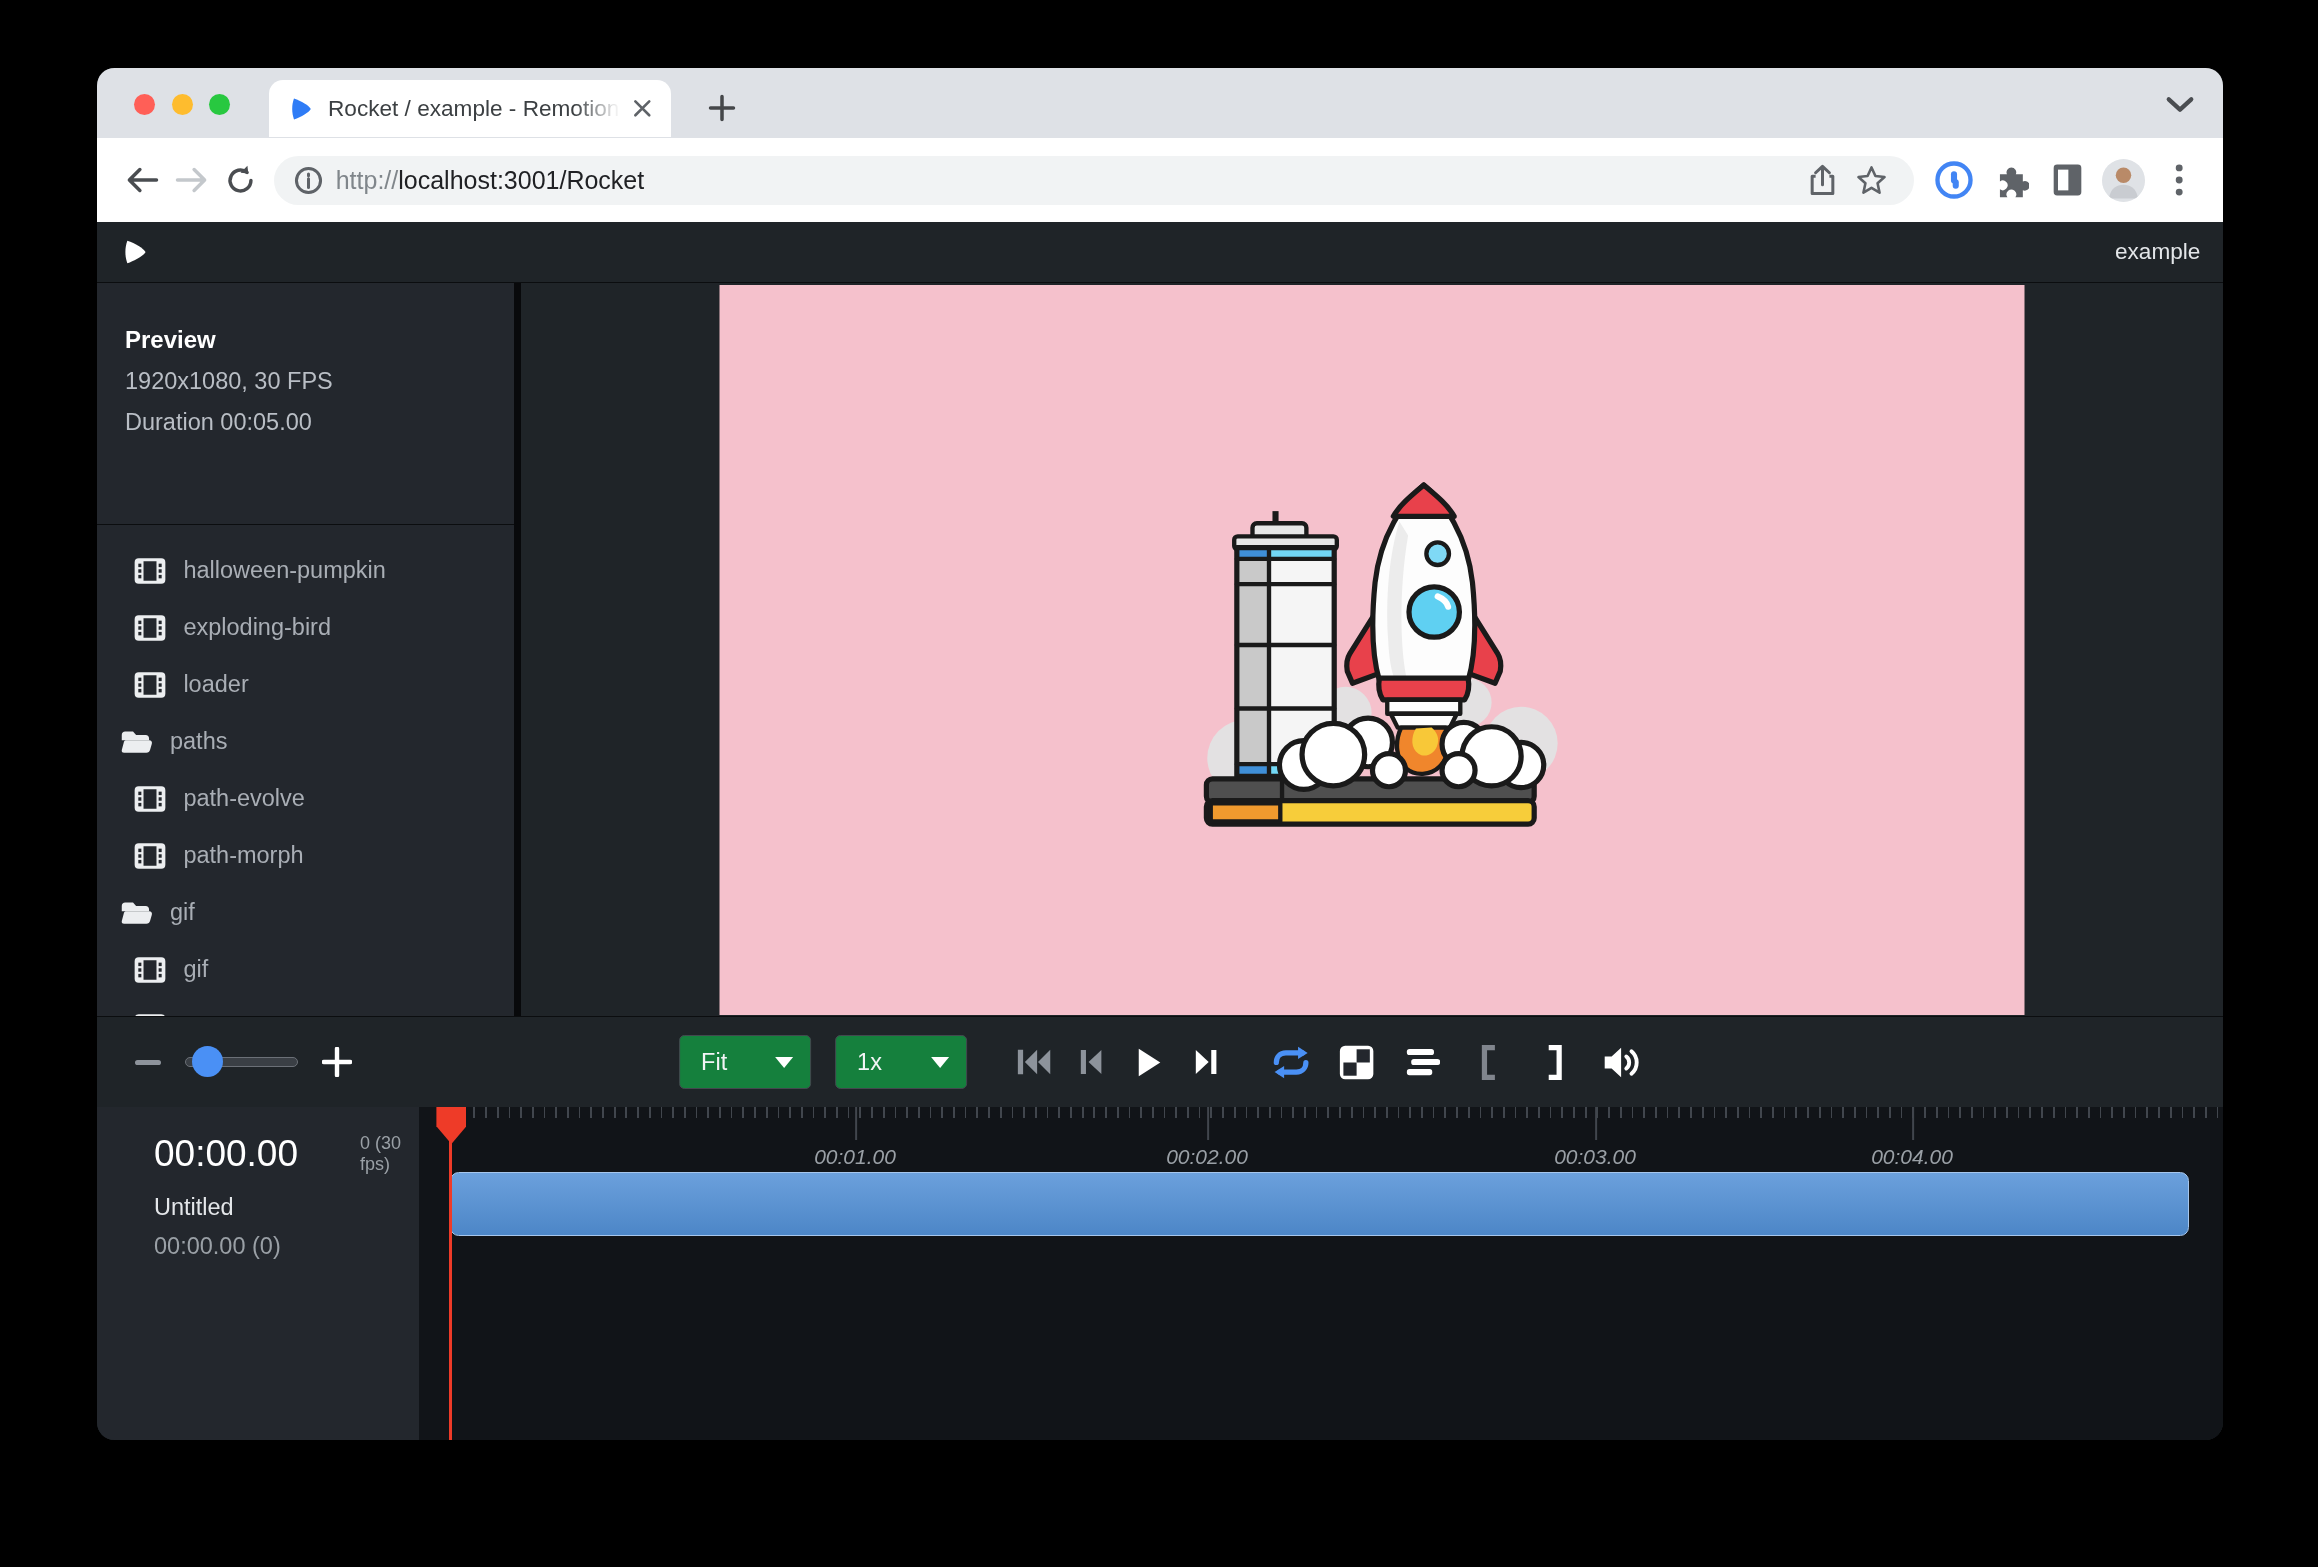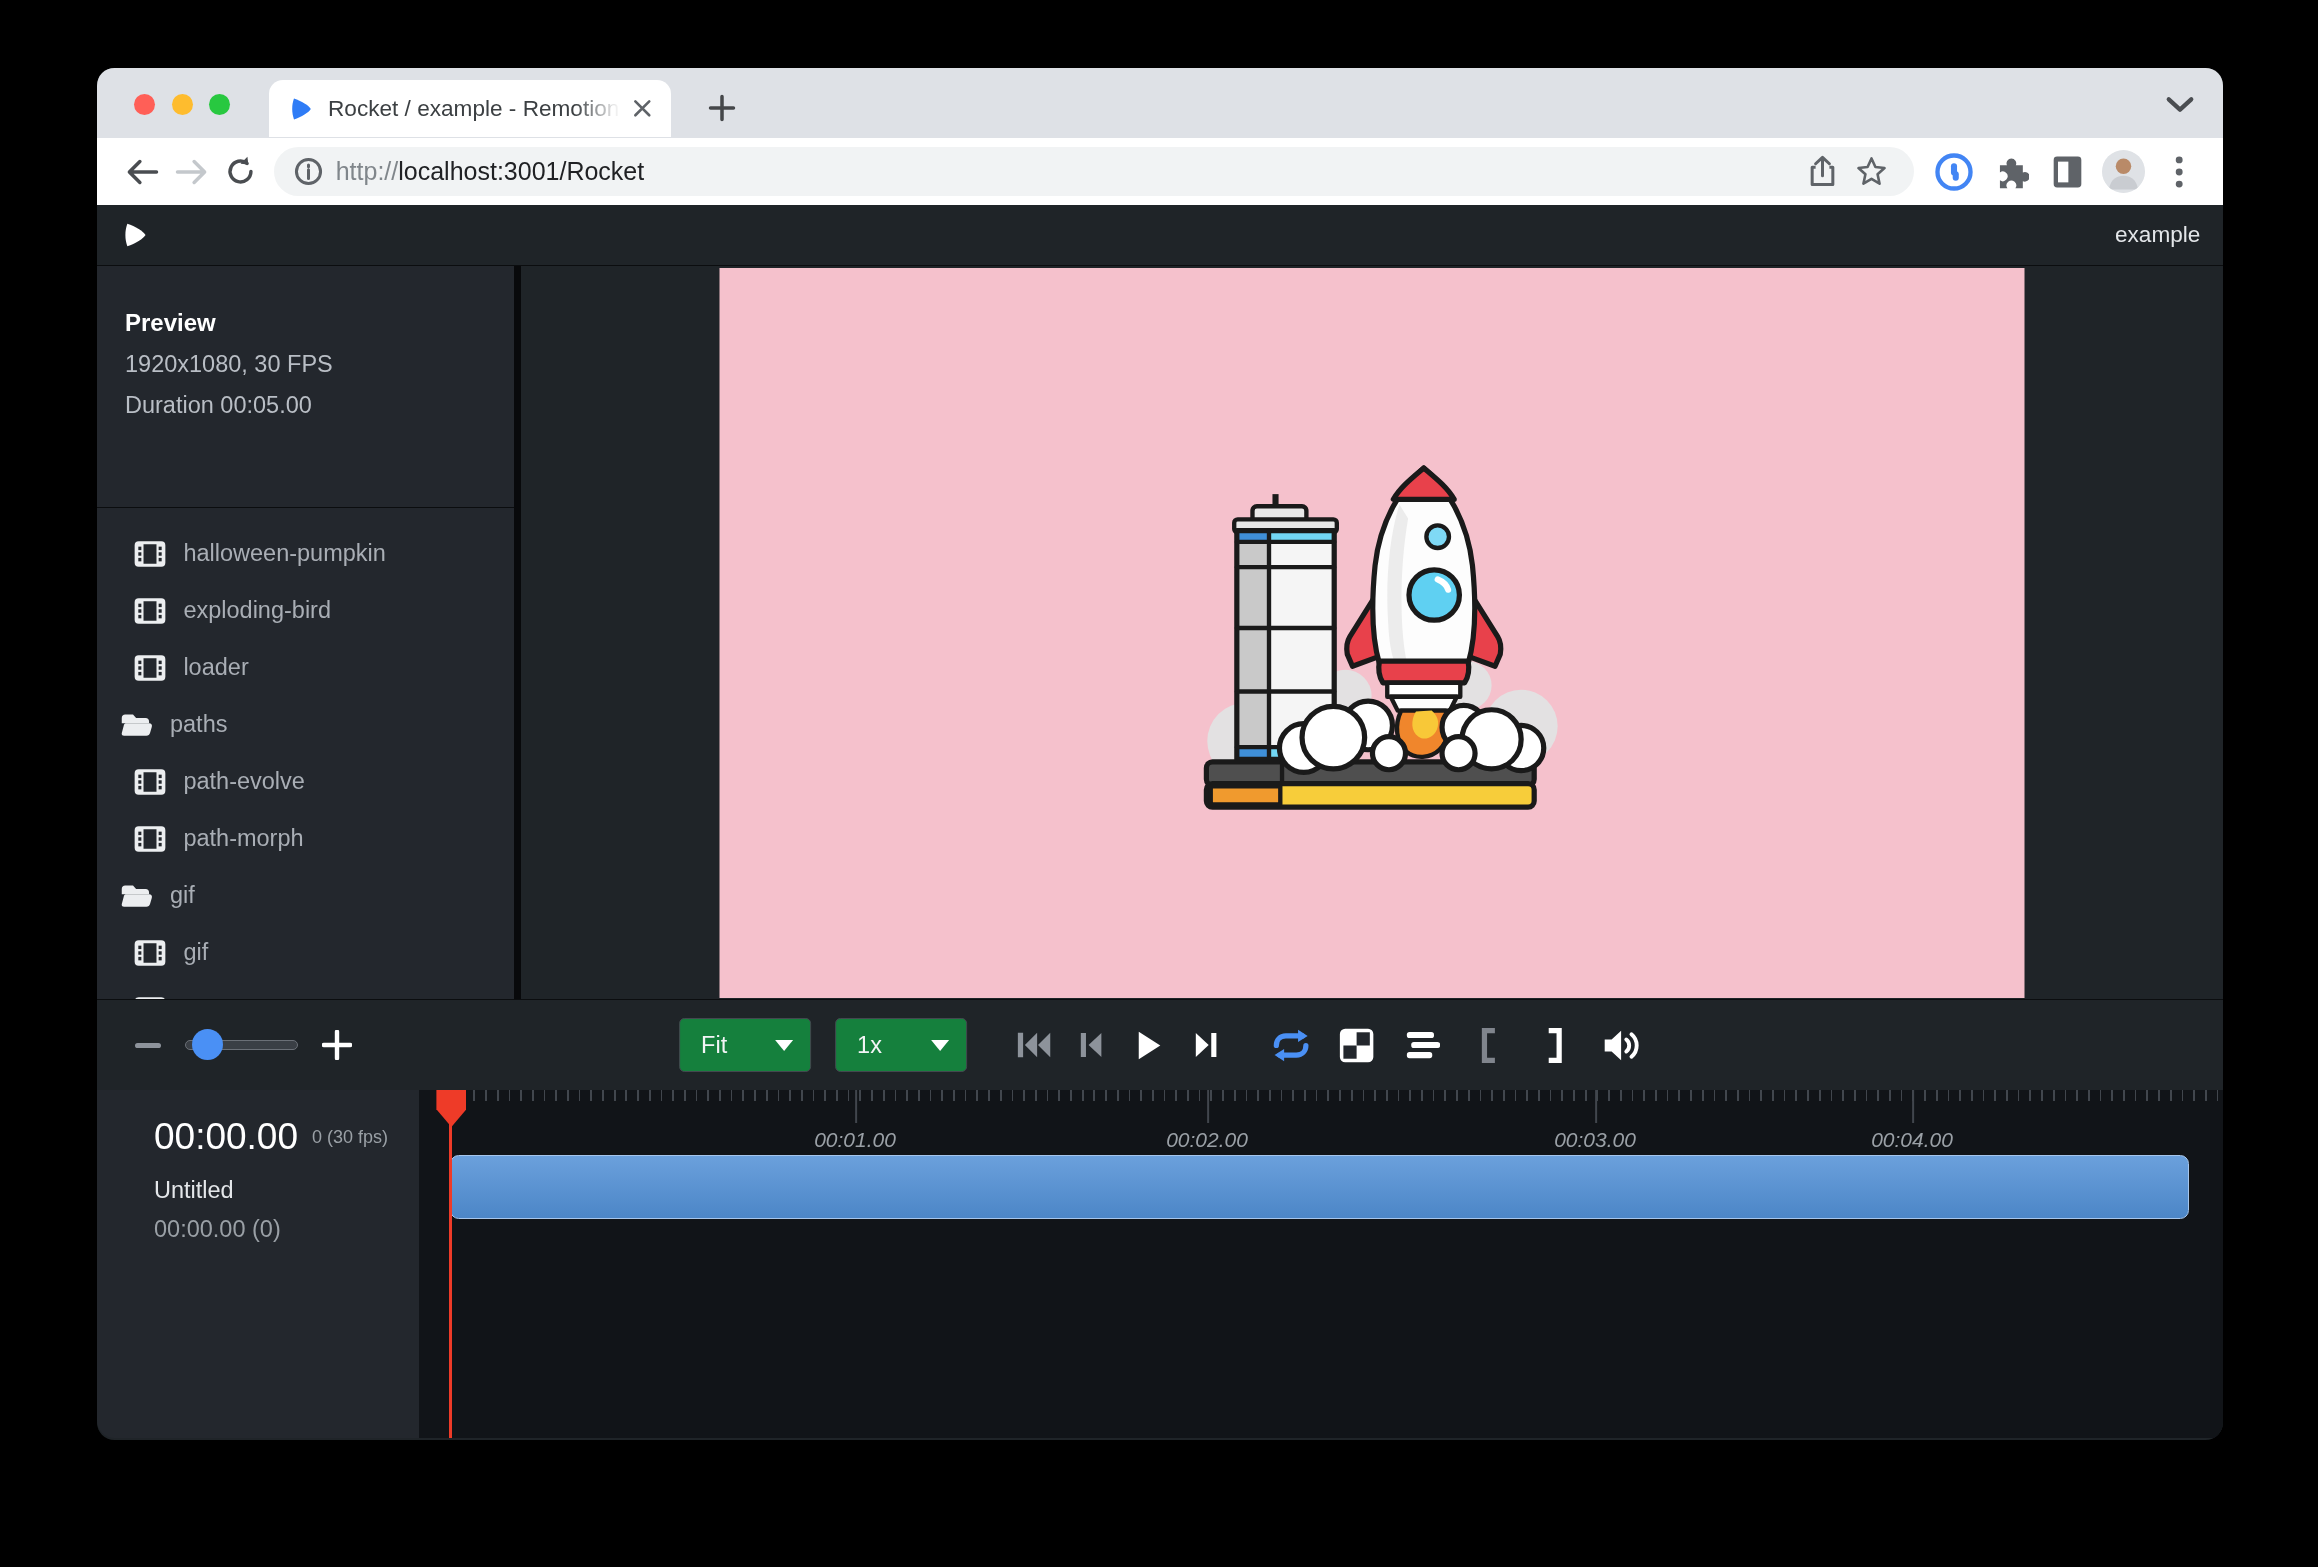--- a/index.html
+++ b/index.html
@@ -18,21 +18,21 @@
          border-radius:14px 14px 0 0; display:flex; align-items:center; padding:0 15.7px 0 21px; }
   .tab-fav { width:24px; height:26px; flex:0 0 auto; }
   .tab-title { flex:1; margin-left:14px; font-size:22.6px; color:#3c4043; white-space:nowrap; overflow:hidden;
                -webkit-mask-image:linear-gradient(90deg,#000 82%,transparent 97%);
                mask-image:linear-gradient(90deg,#000 82%,transparent 97%); }
   .tab-close { width:26px; height:26px; flex:0 0 auto; display:flex; align-items:center; justify-content:center; }
   .newtab { position:absolute; left:604px; top:19px; width:42px; height:42px; display:flex; align-items:center; justify-content:center; }
   .strip-chevron { position:absolute; right:24px; top:19px; width:38px; height:35px; display:flex; align-items:center; justify-content:center; }
 
   
-  .urlbar { height:67px; background:#fff; display:flex; align-items:center; padding:0 21px; }
+  .urlbar { height:84px; background:#fff; display:flex; align-items:center; padding:0 21px; }
   .nav-ic { width:49px; height:49px; display:flex; align-items:center; justify-content:center; flex:0 0 auto; }
   .omnibox { flex:1; height:49px; margin:0 12px 0 8.7px; background:#f1f3f4; border-radius:26px;
              display:flex; align-items:center; padding:0 17.4px 0 19px; }
   .omni-url { flex:1; font-size:25px; color:#202124; margin-left:12px; white-space:nowrap; overflow:hidden; }
   .omni-url .scheme { color:#80868b; }
   .right-ics { display:flex; align-items:center; gap:12px; flex:0 0 auto; margin-left:5.2px; }
   .right-ics .nav-ic { width:45px; }
   .avatar { width:43px; height:43px; border-radius:50%; overflow:hidden; background:#e8eaed; }
 
   
@@ -72,21 +72,21 @@
   .dropdown + .dropdown { margin-left:24px; }
   .dd-caret { margin-left:auto; width:0; height:0; border-left:9.6px solid transparent; border-right:9.6px solid transparent; border-top:11.3px solid #fff; }
   .transport { display:flex; align-items:center; gap:22.6px; margin-left:49px; }
   .tbtn { width:35px; height:38px; display:flex; align-items:center; justify-content:center; }
   .iconrow { display:flex; align-items:center; gap:26px; margin-left:47px; }
   .ibtn { width:40px; height:40px; display:flex; align-items:center; justify-content:center; }
 
   
   .timeline { display:flex; height:348px; }
   .tl-left { width:322px; background:#23272d; border-bottom-left-radius:17.4px; padding:26px 0 0 57px; }
-  .tl-time-row { display:flex; align-items:center; }
+  .tl-time-row { display:flex; align-items:flex-end;gap:48px; }
   .tl-time { color:#fff; font-size:37px; }
   .tl-frame { color:#9aa0a6; font-size:18px; margin-left:14px; }
   .tl-track-name { color:#e4e7ea; font-size:23.5px; margin-top:19px; }
   .tl-track-time { color:#9aa0a6; font-size:23.5px; margin-top:12px; }
   .tl-tracks { position:relative; flex:1; background:#111418; overflow:hidden; }
   .ruler-ticks { position:absolute; left:31px; right:0; top:0; height:11.3px;
      background:repeating-linear-gradient(90deg,#41464d 0 1.7px,transparent 1.7px 11.7px); }
   .ruler-item { position:absolute; top:0; transform:translateX(-50%); text-align:center;font-style:italic; }
   .ruler-item .sec-tick { position:absolute; left:50%; top:0; width:1.7px; height:33px; background:#41464d; }
   .ruler-item .sec-label { display:block; margin-top:38px; color:#9aa0a6; font-size:21px; white-space:nowrap; }

